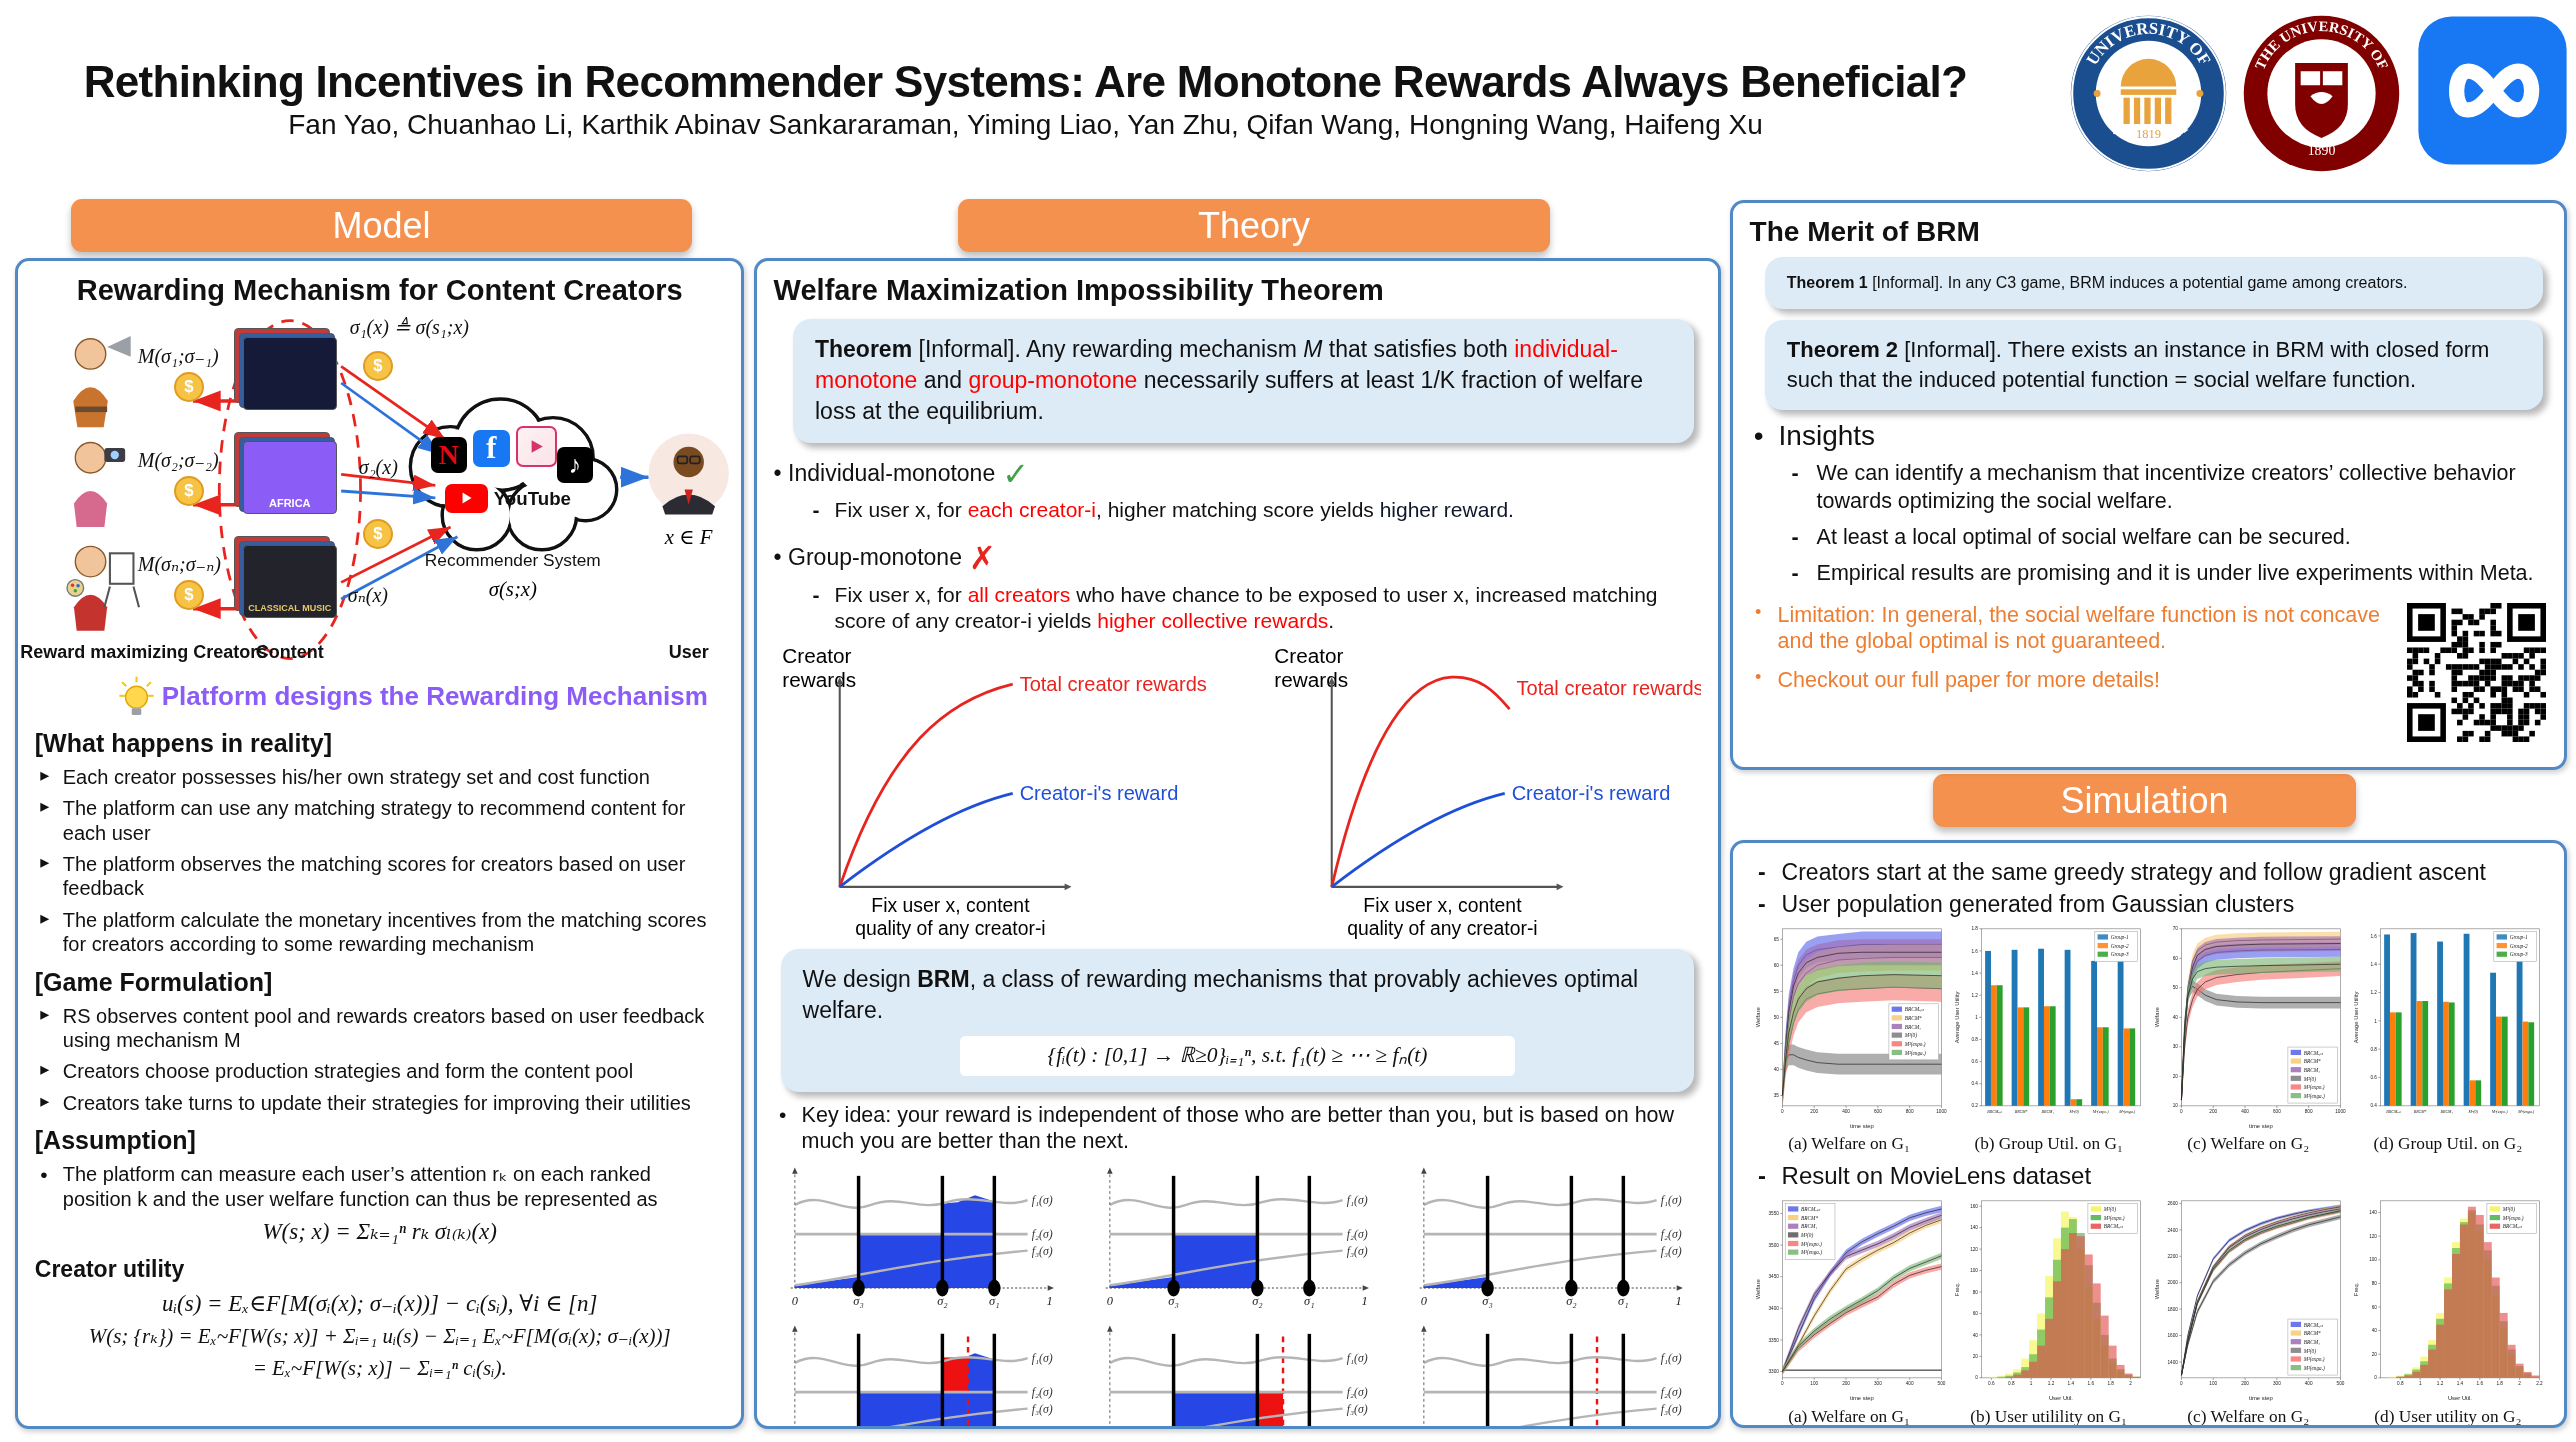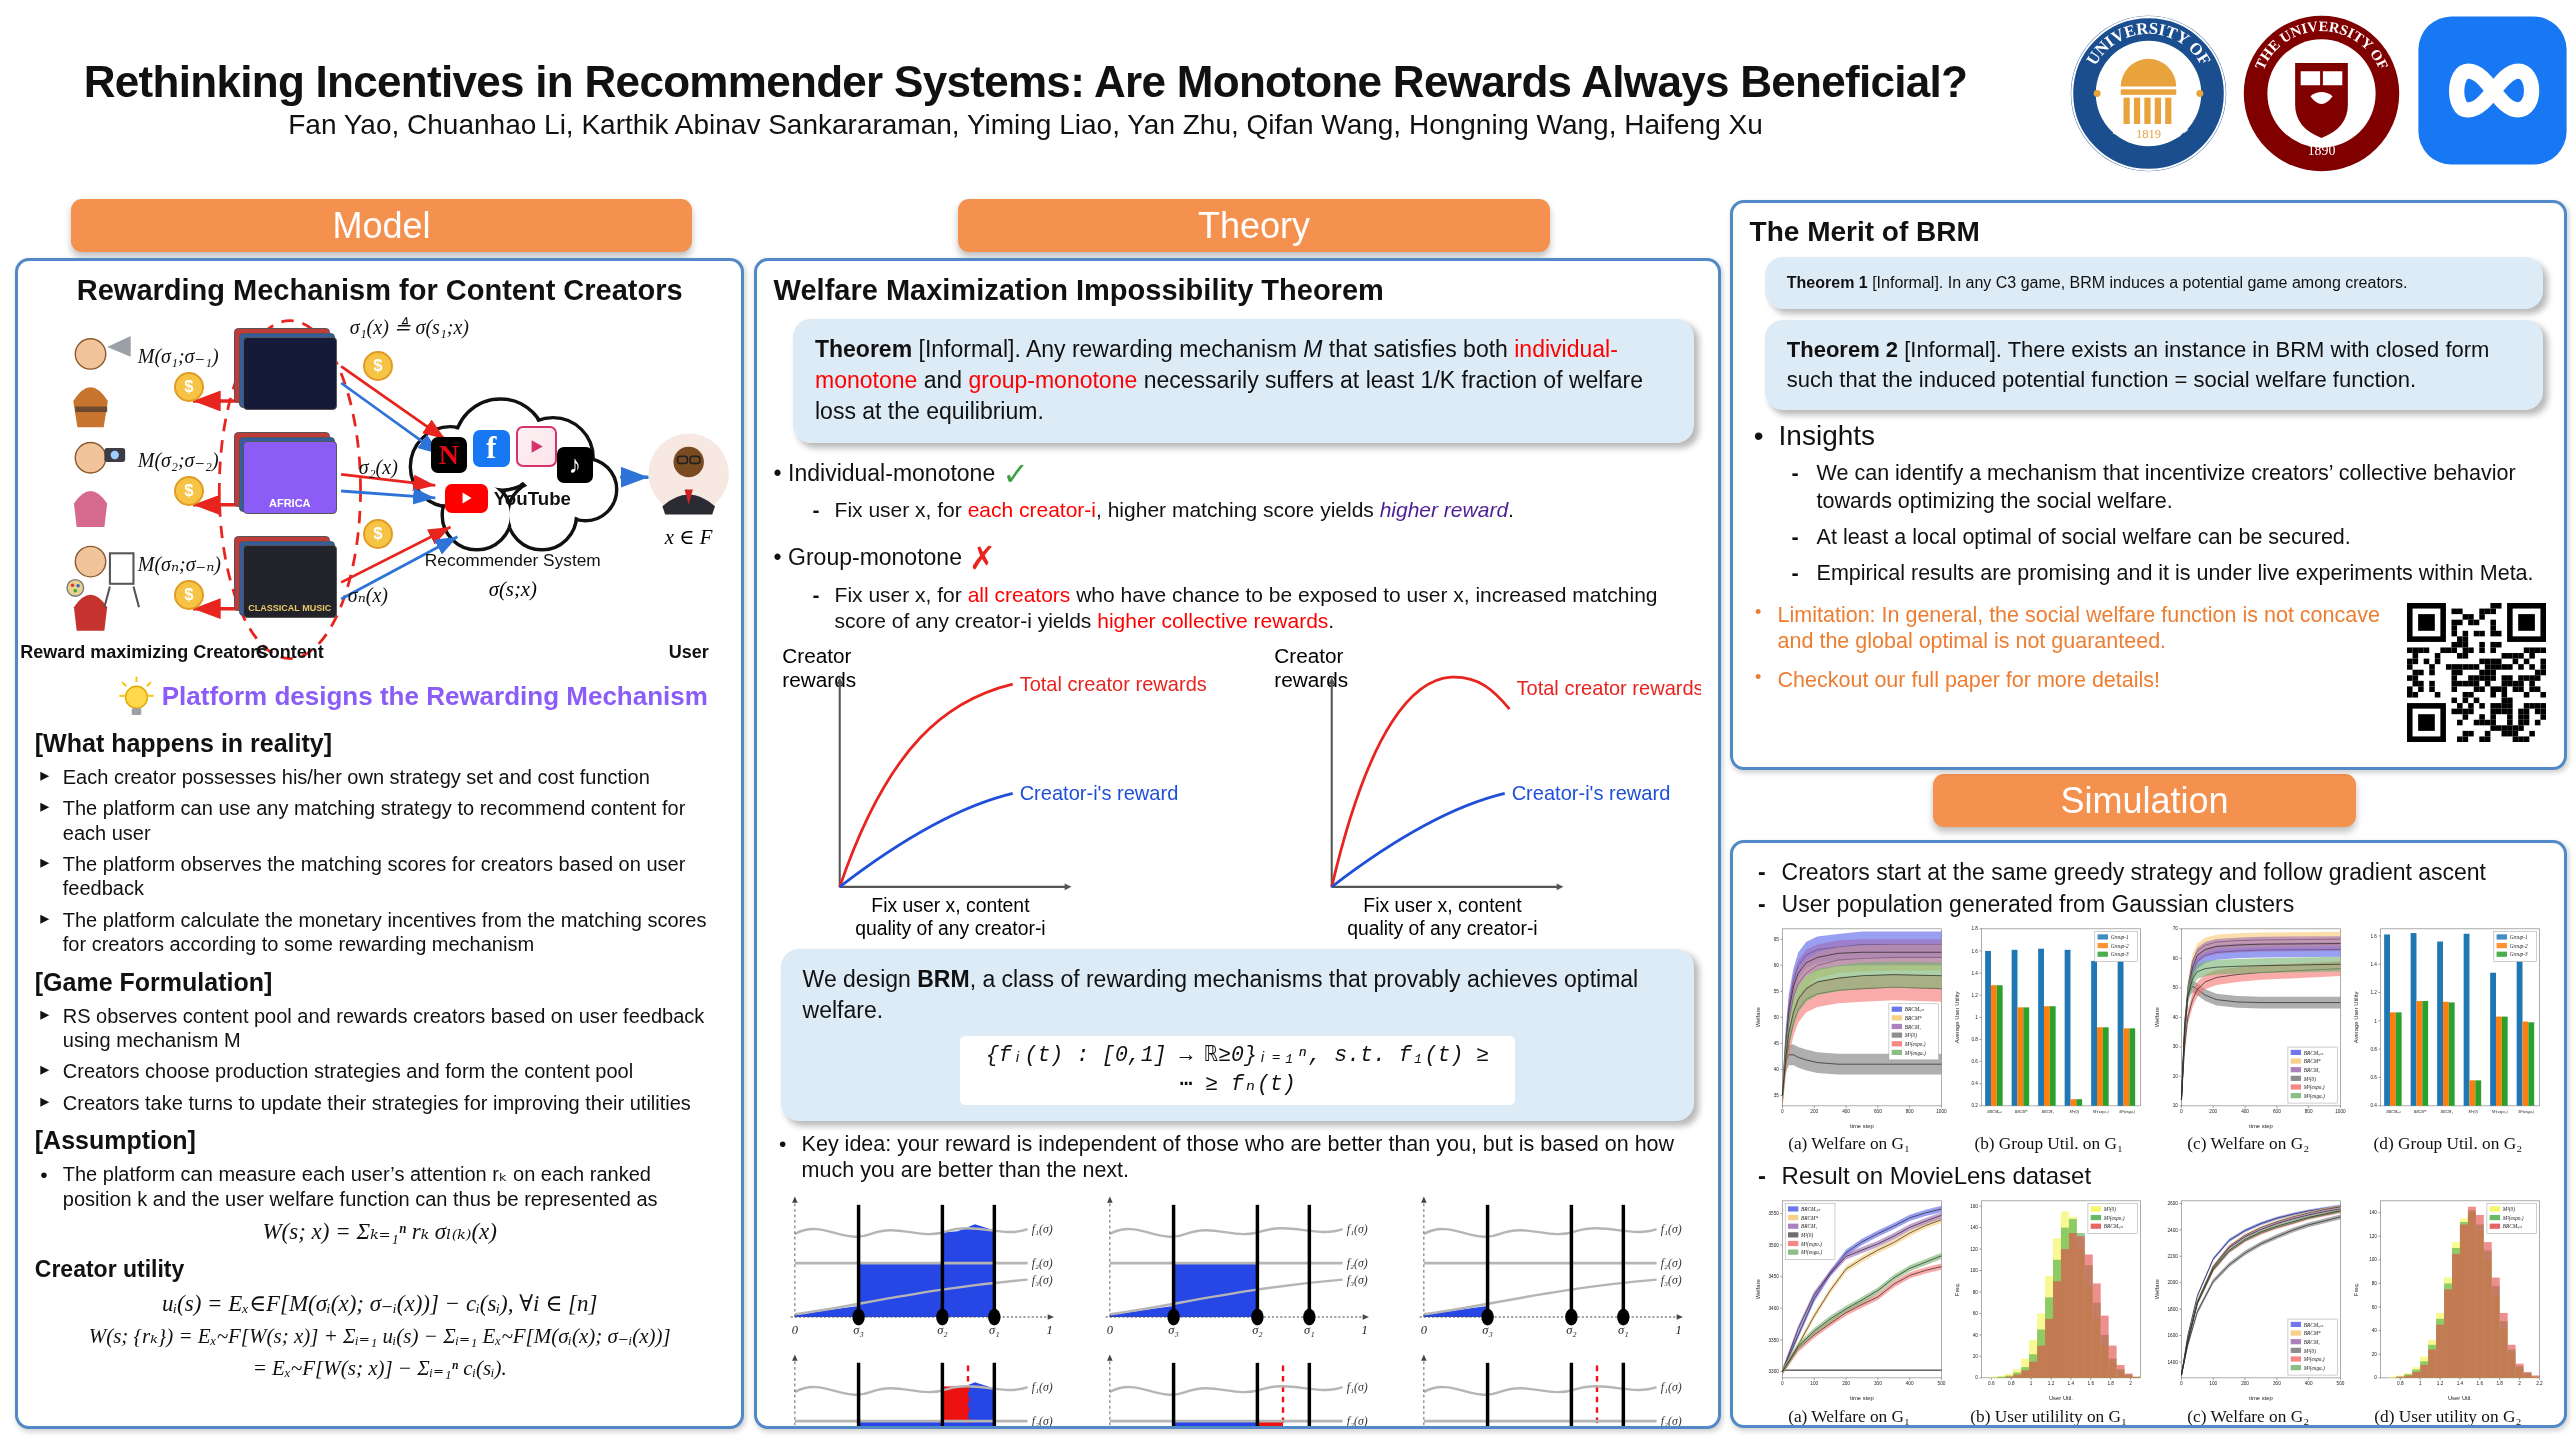--- a/index.html
+++ b/index.html
@@ -293,21 +293,21 @@
 </div>
 
 <div class="panel pad" style="left:754px;top:258px;width:967px;height:1171px">
   <div class="phead">Welfare Maximization Impossibility Theorem</div>
 
   <div class="bluebox" style="margin:12.5px 7px 7px 19.4px"><span style="font-weight: bold;">Theorem </span><span>[Informal]. Any rewarding mechanism </span><span style="font-style: italic;">M</span><span> that satisfies both </span><span style="color: rgb(255, 0, 0);">individual-monotone</span><span> and </span><span style="color: rgb(255, 0, 0);">group-monotone</span><span> necessarily suffers at least 1/K fraction of welfare loss at the equilibrium.</span></div>
 
   <div style="font-size:23px;margin-top:12.5px">
     <span style="font-weight:normal">• </span><span>Individual-monotone</span><span class="check">✓</span>
   </div>
-  <div class="sub"><span>Fix user x, for </span><span style="color: rgb(255, 0, 0);">each creator-i</span><span>, higher matching score yields </span><span style="color: #4c1d95; font-style: italic;">higher reward</span><span>.</span></div>
+  <div class="sub"><span>Fix user x, for </span><span style="color: rgb(255, 0, 0);">each creator-i</span><span>, higher matching score yields </span><span style="color: #0f172a;">higher reward</span><span>.</span></div>
 
   <div style="font-size:23px;margin-top:16px">
     <span>• </span><span>Group-monotone</span><span class="cross">✗</span>
   </div>
   <div class="sub"><span>Fix user x, for </span><span style="color: rgb(255, 0, 0);">all creators</span><span> who have chance to be exposed to user x, increased matching score of any creator-i yields </span><span style="color: rgb(255, 0, 0);">higher collective rewards</span><span>.</span></div>
 
   <div style="display:flex;gap:56px;margin-top:7px">
     <svg width="436" height="298" viewBox="0 0 630 430">
       <text x="12" y="32" font-size="30">Creator</text>
       <text x="12" y="66" font-size="30">rewards</text>
@@ -333,21 +333,21 @@
       <path d="M95,355 C190,282 270,238 345,220" stroke="#1f4fd8" stroke-width="4" fill="none"></path>
       <text x="362" y="78" font-size="29" fill="#e8241f">Total creator rewards</text>
       <text x="355" y="230" font-size="29" fill="#1f4fd8">Creator-i's reward</text>
       <text x="255" y="392" font-size="28" text-anchor="middle">Fix user x, content</text>
       <text x="255" y="424" font-size="28" text-anchor="middle">quality of any creator-i</text>
     </svg>
   </div>
 
   <div class="bluebox" style="margin:9.7px 7px 5.5px 7px">
     <div><span>We design </span><span style="font-weight: bold;">BRM</span><span>, a class of rewarding mechanisms that provably achieves optimal welfare.</span></div>
-    <div style="background:#fff;border-radius:5.5px;display:block;width:527px;margin:9.7px auto 1.4px auto;padding:5.5px 14px;text-align:center;font-family:Liberation Mono, monospace;font-style:italic;font-size:21.5px">{fᵢ(t) : [0,1] → ℝ≥0}ᵢ₌₁ⁿ,  s.t.  f₁(t) ≥ ⋯ ≥ fₙ(t)</div>
+    <div style="background:#fff;border-radius:5.5px;display:block;width:527px;margin:9.7px auto 1.4px auto;padding:5.5px 14px;text-align:center;font-family:Liberation Serif, serif;font-style:italic;font-size:21.5px">{fᵢ(t) : [0,1] → ℝ≥0}ᵢ₌₁ⁿ,  s.t.  f₁(t) ≥ ⋯ ≥ fₙ(t)</div>
   </div>
 
   <div class="li dot" style="font-size:21.5px;margin-top:9.7px">Key idea: your reward is independent of those who are better than you, but is based on how much you are better than the next.</div>
 
   <div class="brmgrid">
     <div class="brm"><svg width="298" height="151" viewBox="0 0 430 218">
           <polygon points="30,182 122,182 122,166 76,172 30,179" fill="#2746e6"></polygon>
           <rect x="122" y="104" width="121" height="78" fill="#2746e6"></rect>
           <polygon points="243,182 318,182 318,57 290,48 265,58 243,60" fill="#2746e6"></polygon>
           <path d="M30,62 C70,40 100,78 140,62 C180,46 210,72 250,58 C290,45 330,68 366,55" stroke="#b5b5b5" stroke-width="3.5" fill="none"></path>

